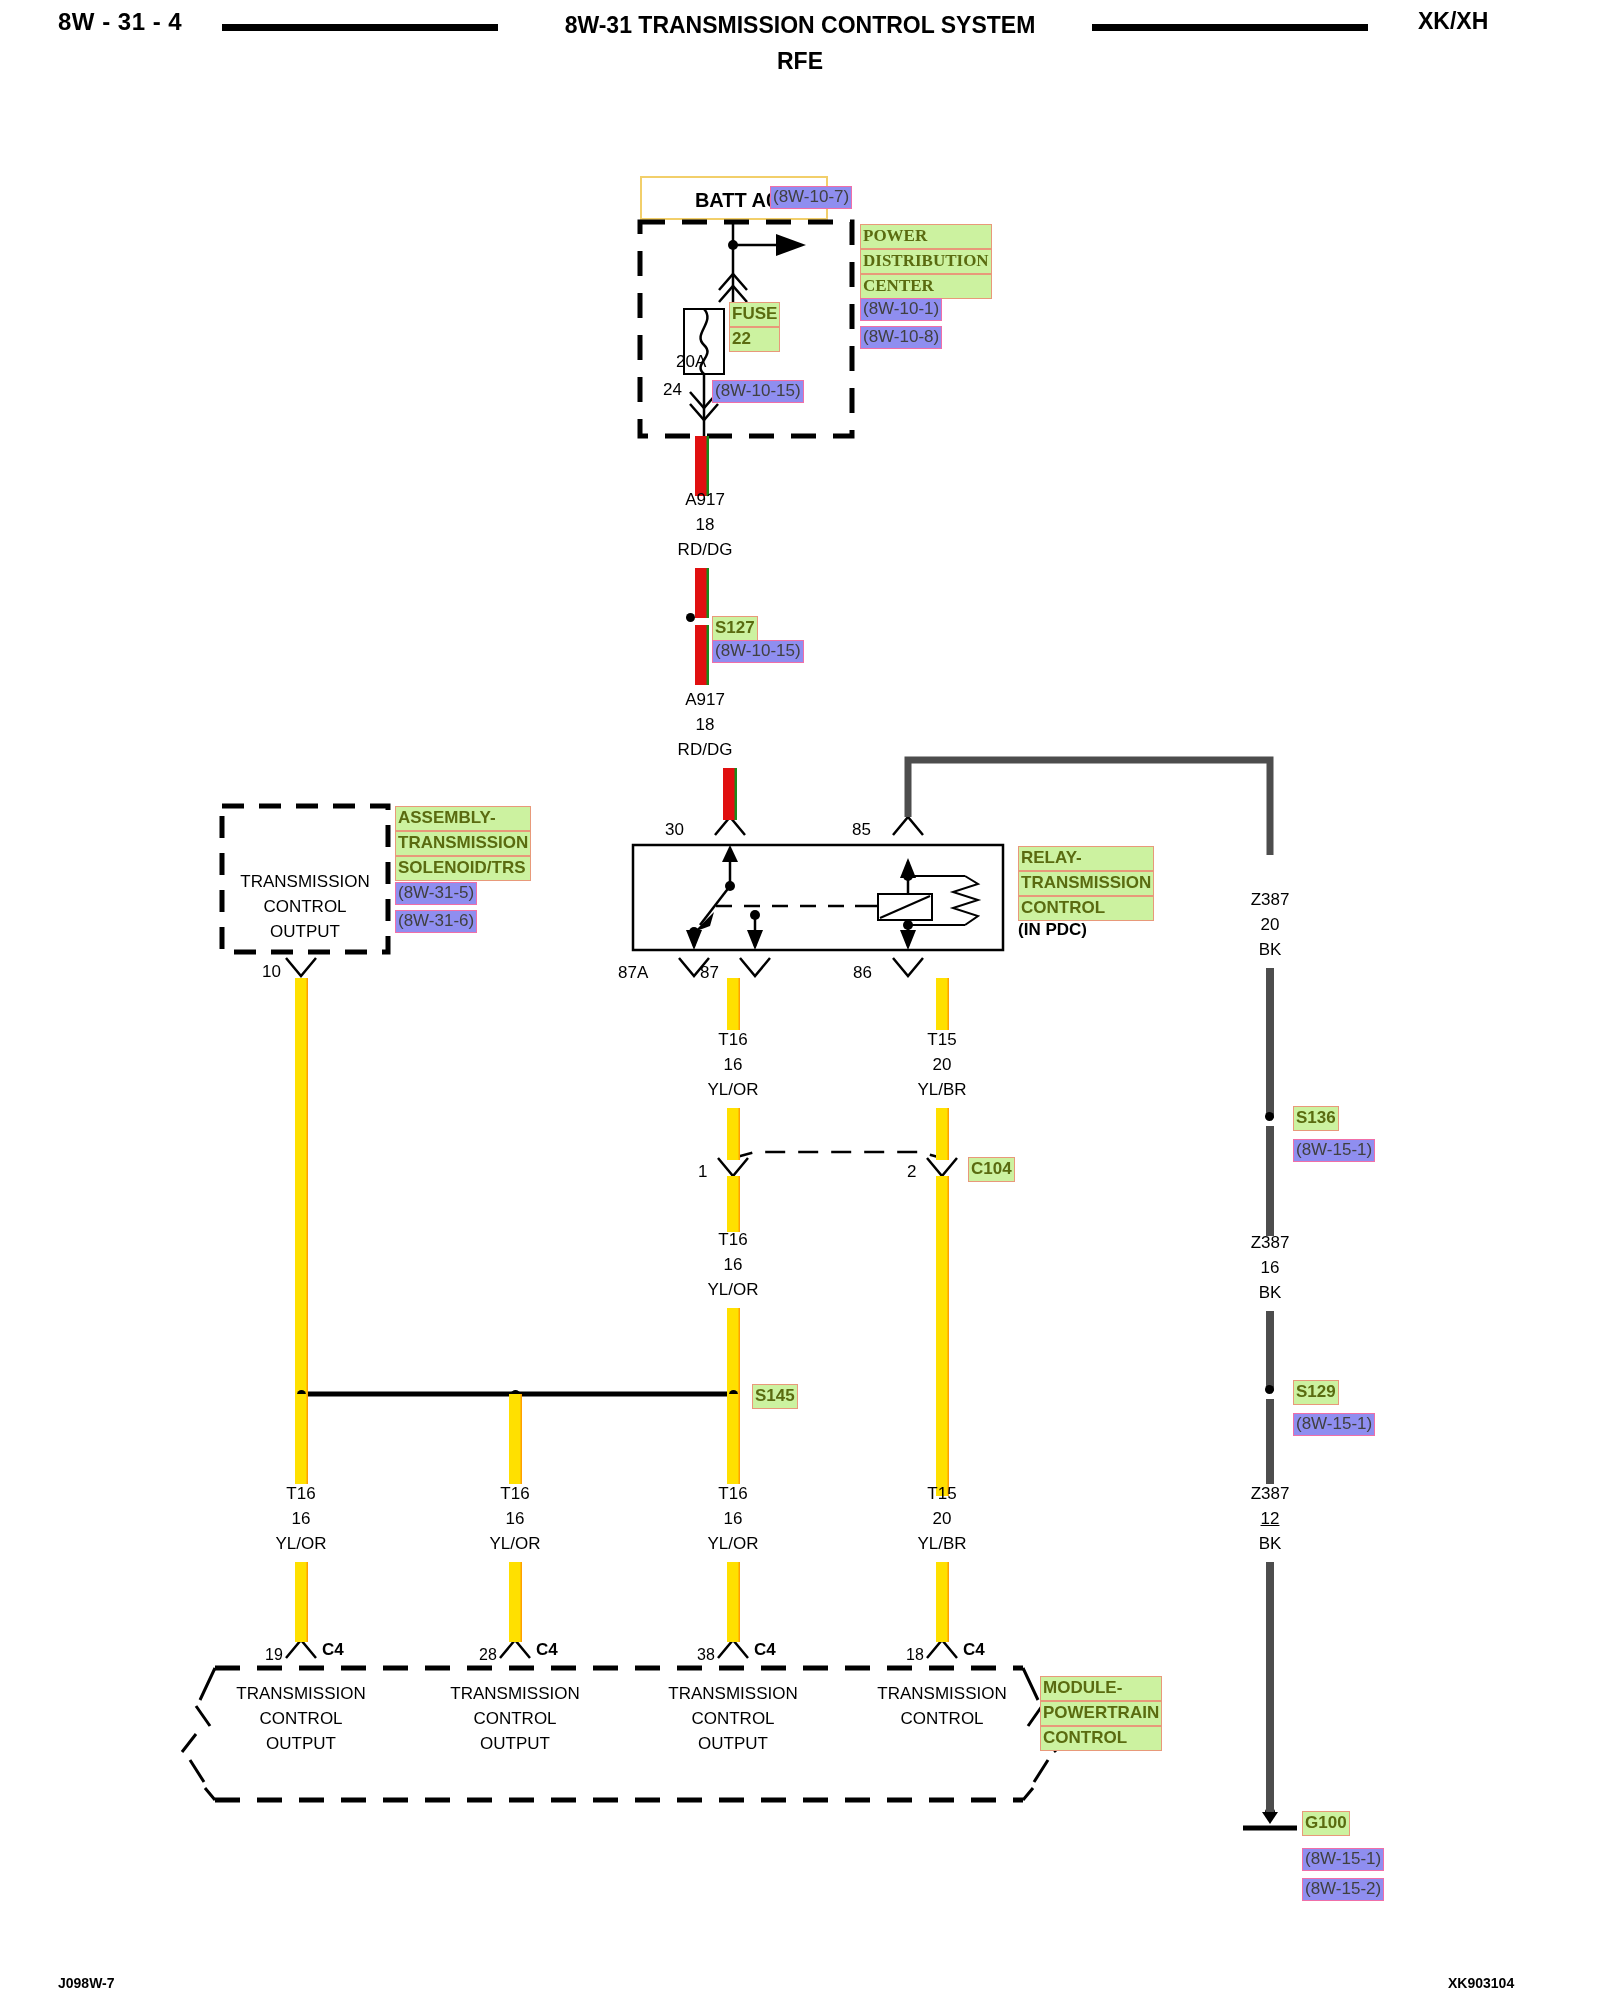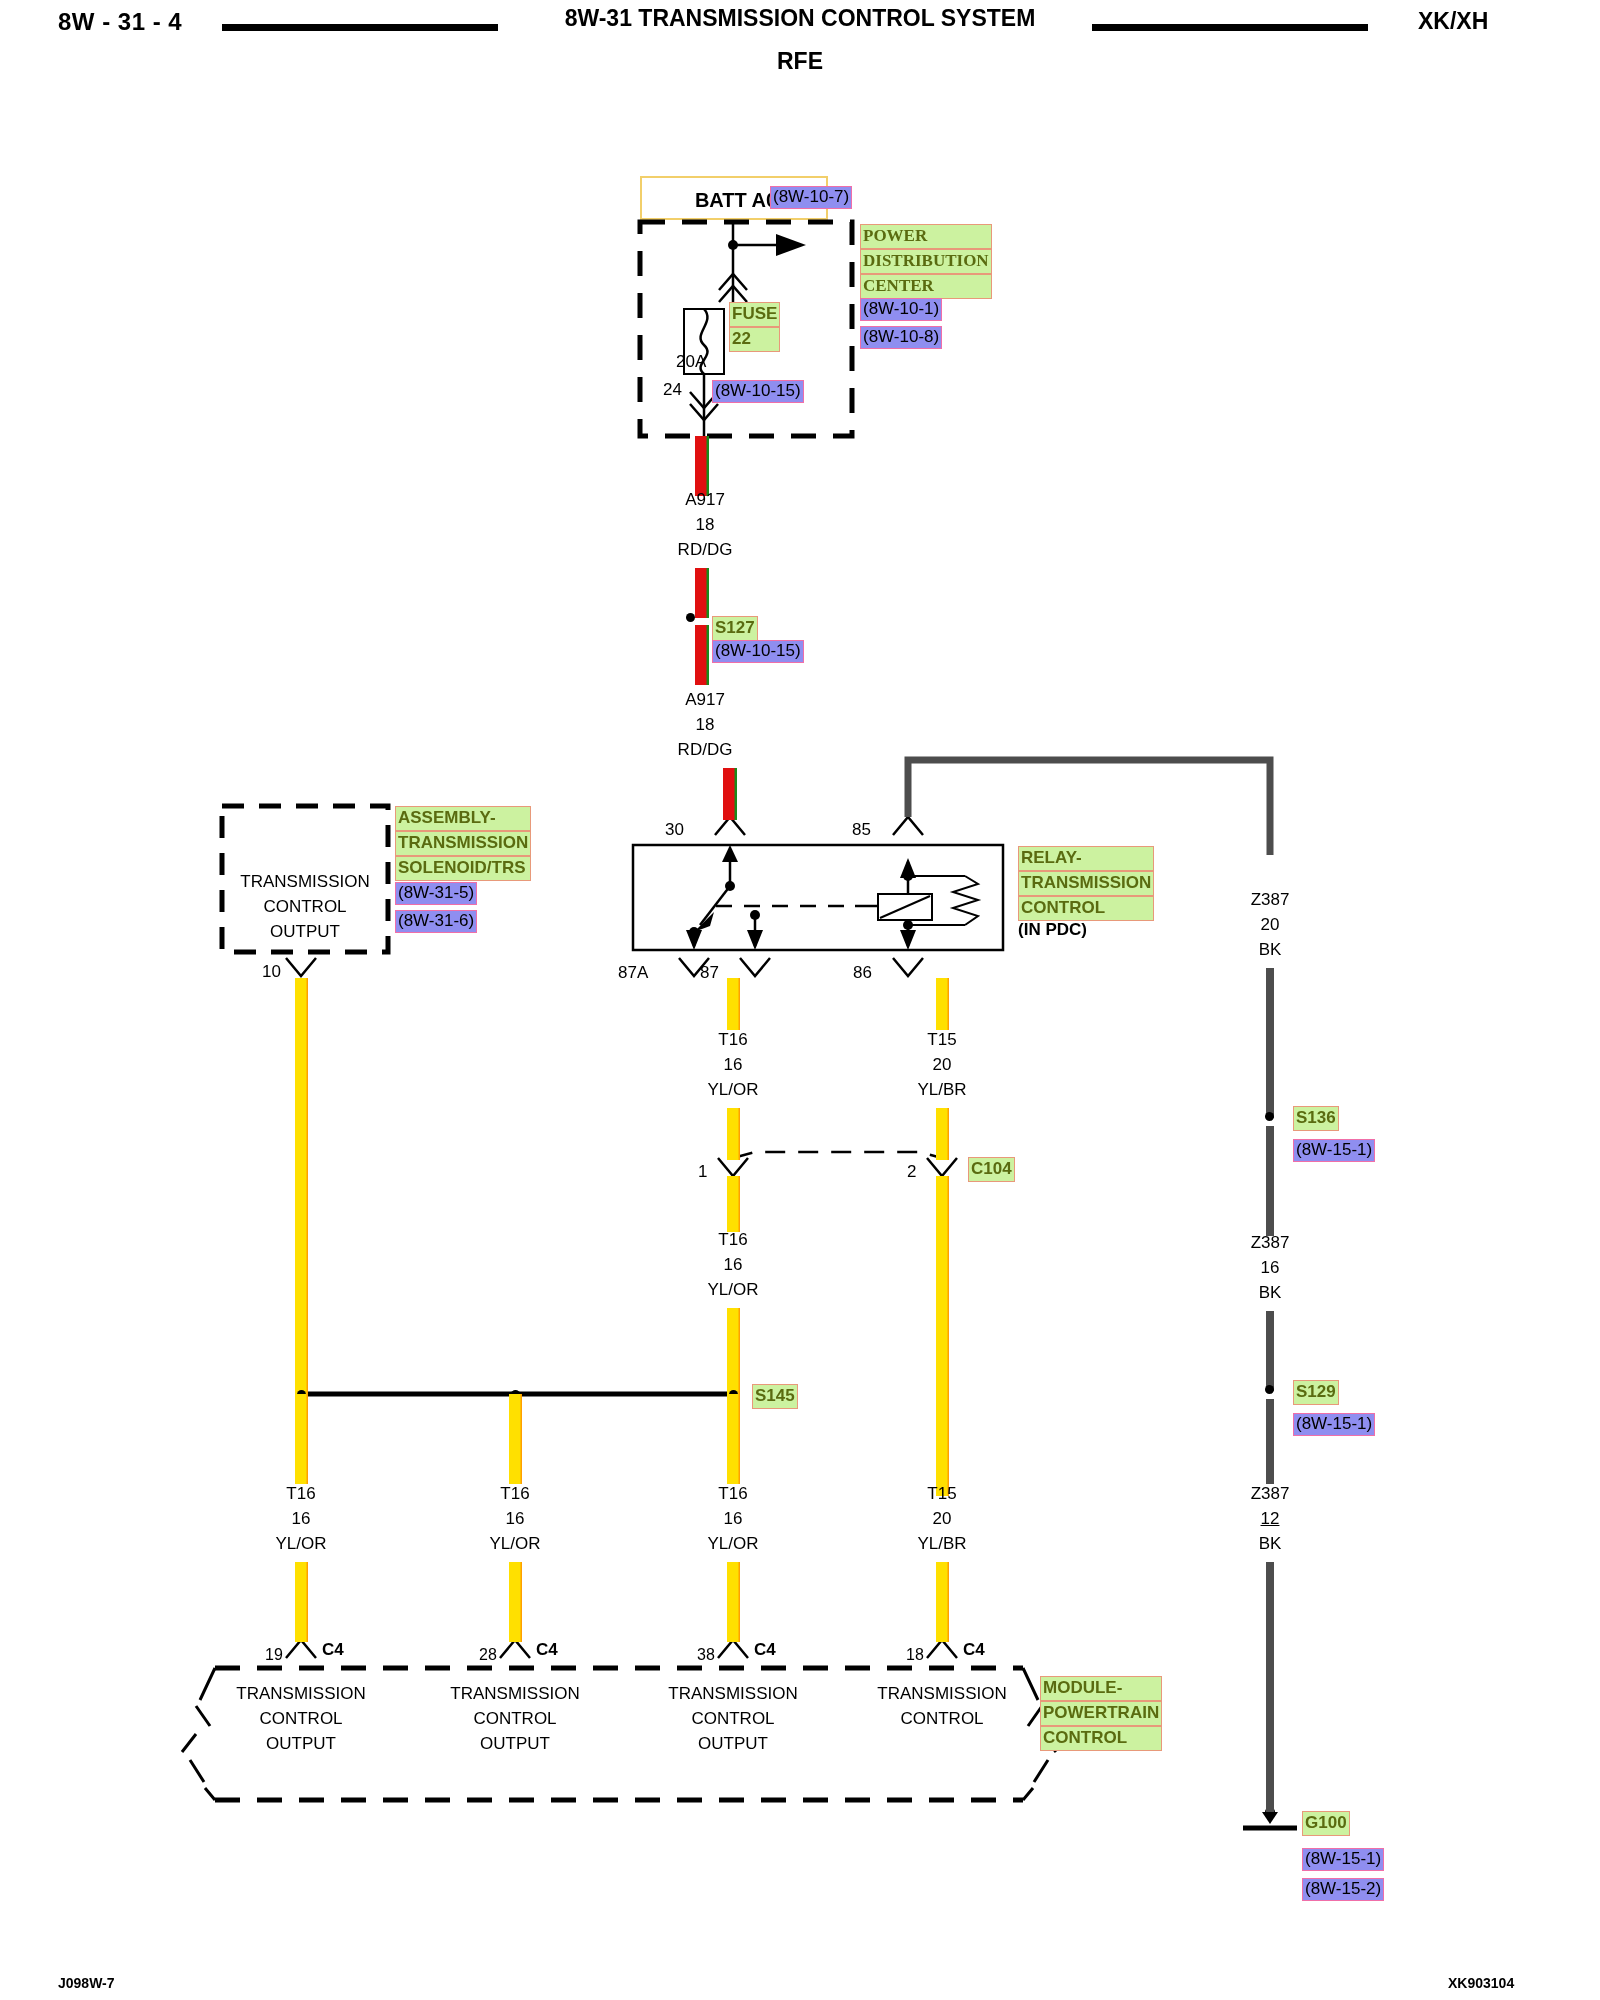--- a/index.html
+++ b/index.html
@@ -24,21 +24,21 @@
   #hdr-left {
     left: 58px; top: 8px;
     font-size: 24px; font-weight: bold;
     letter-spacing: 0.5px;
   }
   #hdr-rule-left {
     left: 222px; top: 24px;
     width: 276px; height: 7px; background: #000;
   }
   #hdr-title {
-    left: 0; top: 5px; width: 1600px;
+    left: 0; top: 12px; width: 1600px;
     text-align: center;
     font-size: 23px; font-weight: bold;
   }
   #hdr-subtitle {
     left: 0; top: 48px; width: 1600px;
     text-align: center;
     font-size: 23px; font-weight: bold;
   }
   #hdr-rule-right {
     left: 1092px; top: 24px;
@@ -65,21 +65,21 @@
     color: #5a6b10;
     font-size: 17px;
     font-weight: bold;
     padding: 1px 2px 2px 2px;
     line-height: 20px;
     white-space: nowrap;
   }
   .hl-purple {
     background: #8f8ef0;
     border: 1px solid #f06fa8;
-    color: #000000;
+    color: #404040;
     font-size: 17px;
     padding: 0px 2px 1px 2px;
     white-space: nowrap;
   }
 
   
   .wire { position: absolute; }
   .w-gray { background: #4d4d4d; }
   .w-yl  { background: #ffe000; box-shadow: inset -1.5px 0 0 #ffa000; }
   .w-rd  { background: #e01010; box-shadow: inset -2.5px 0 0 #1a8a1a; }

